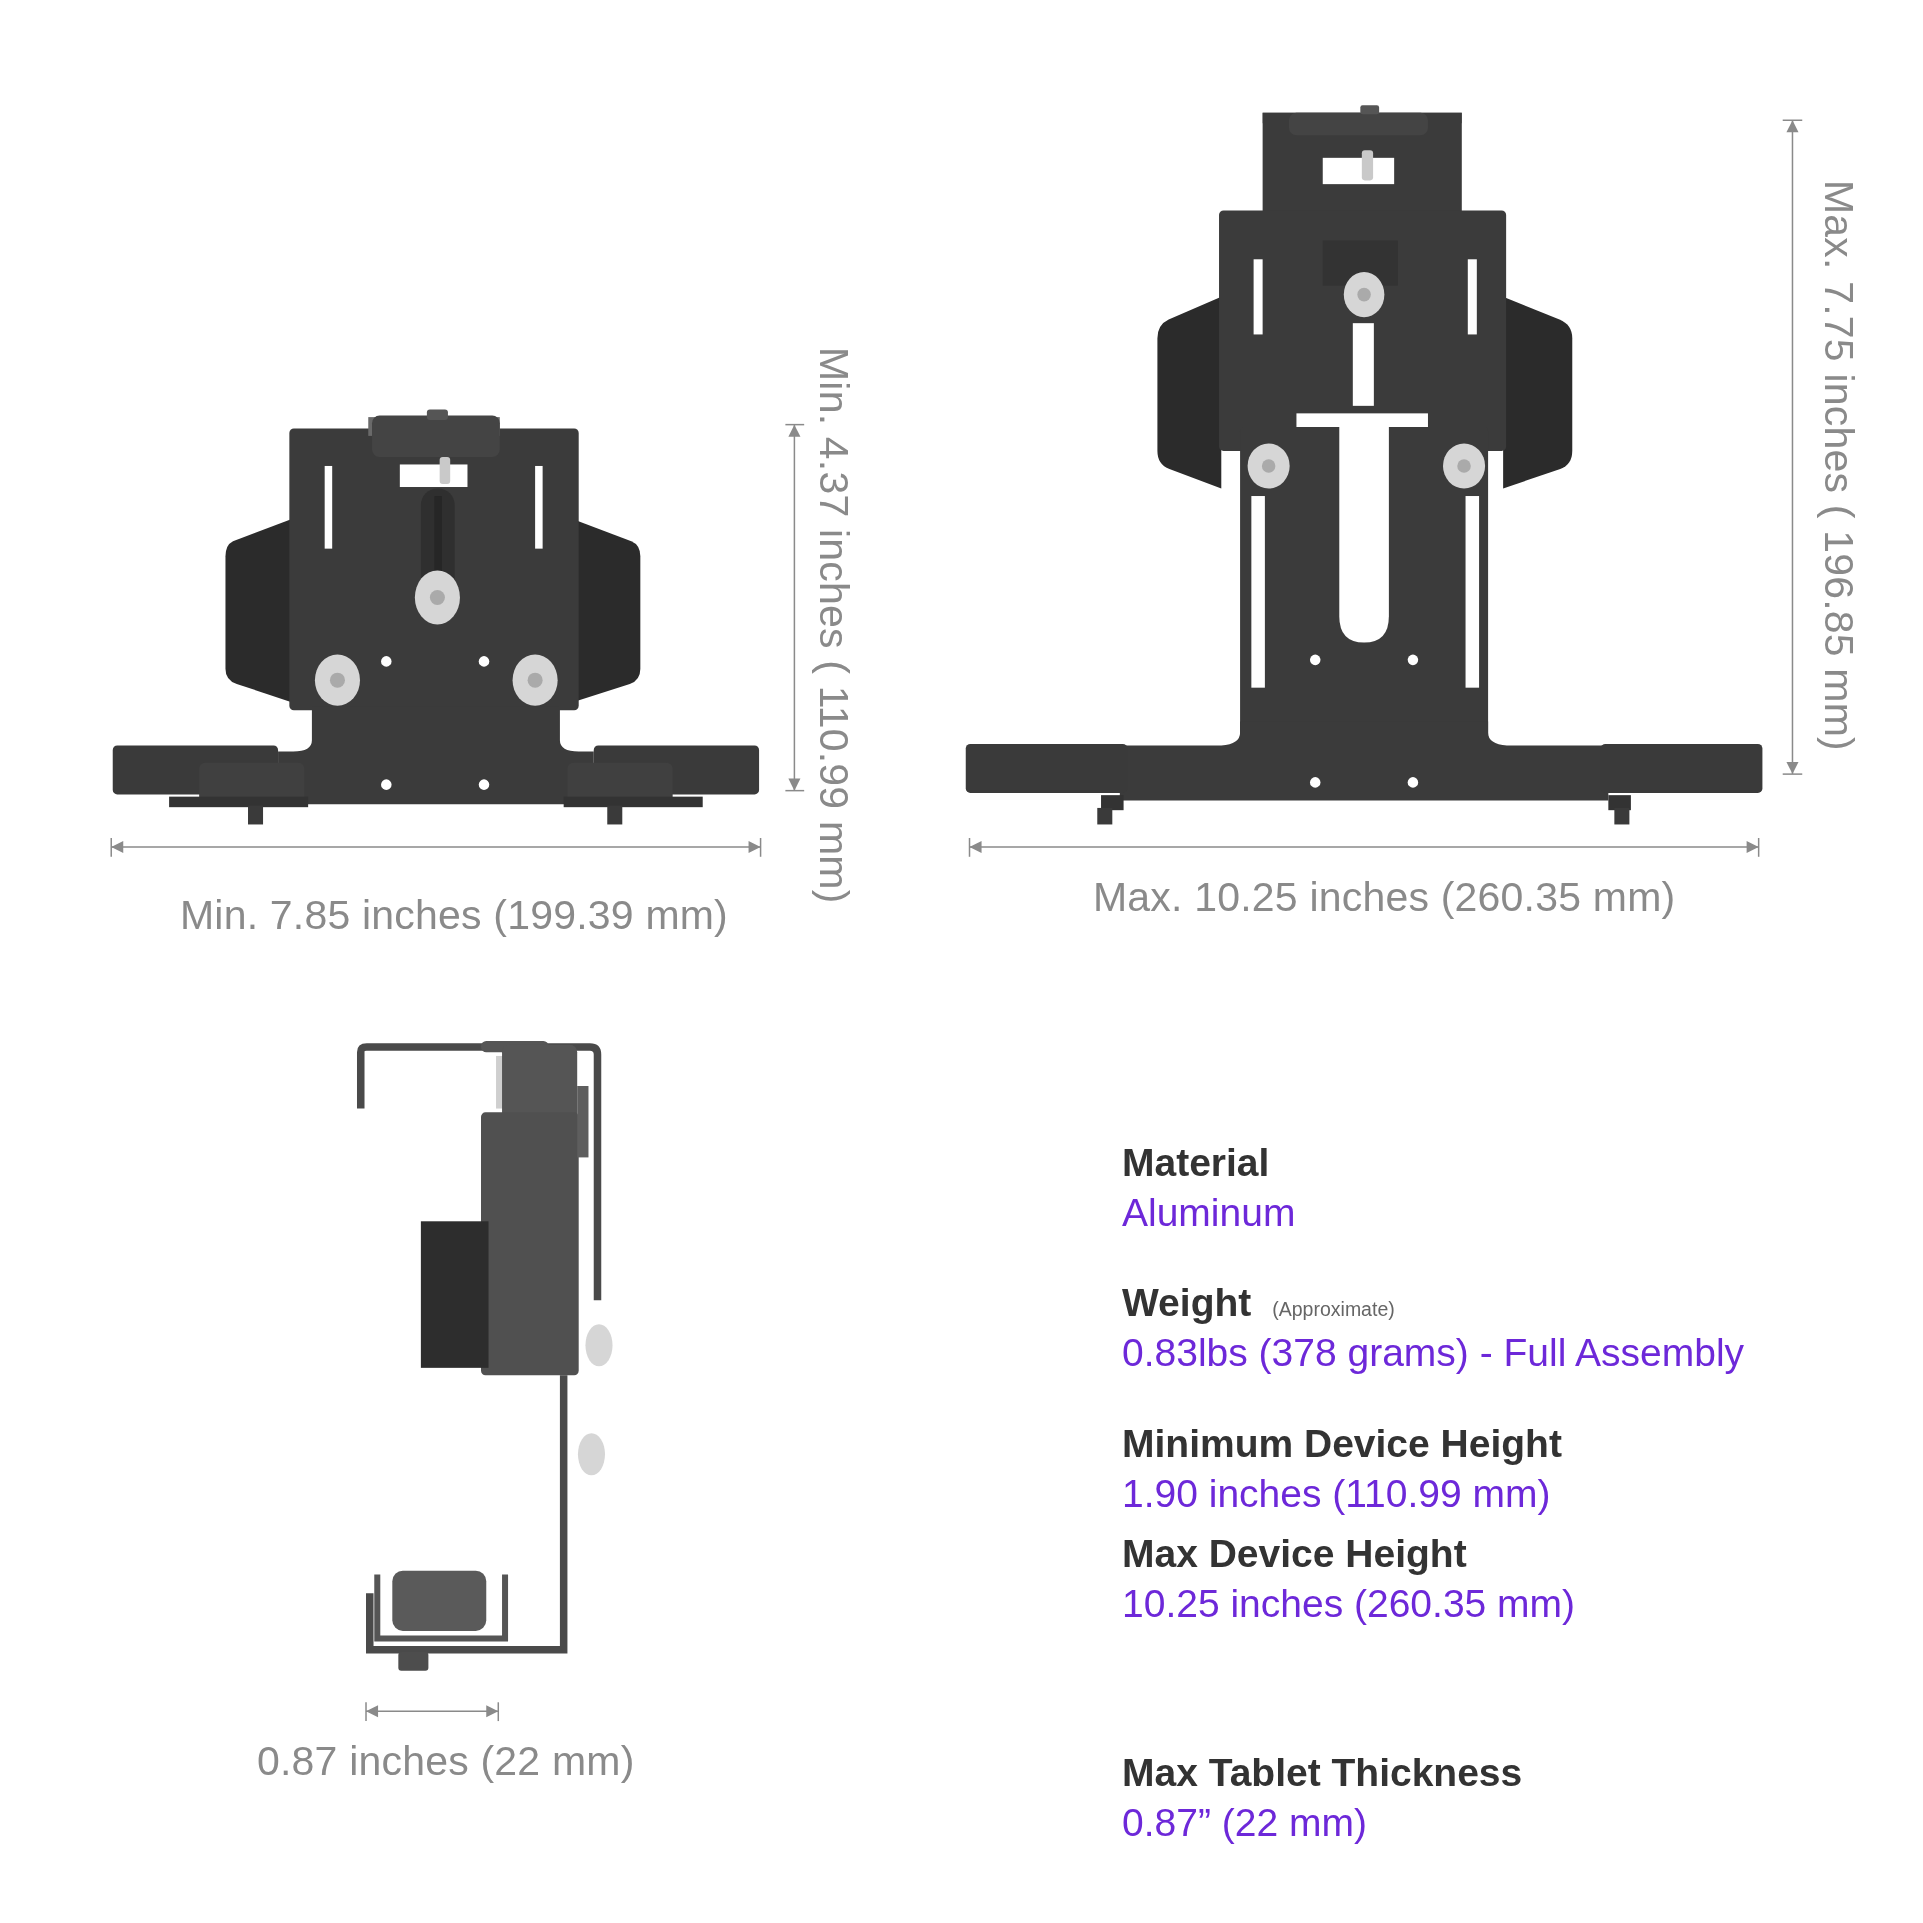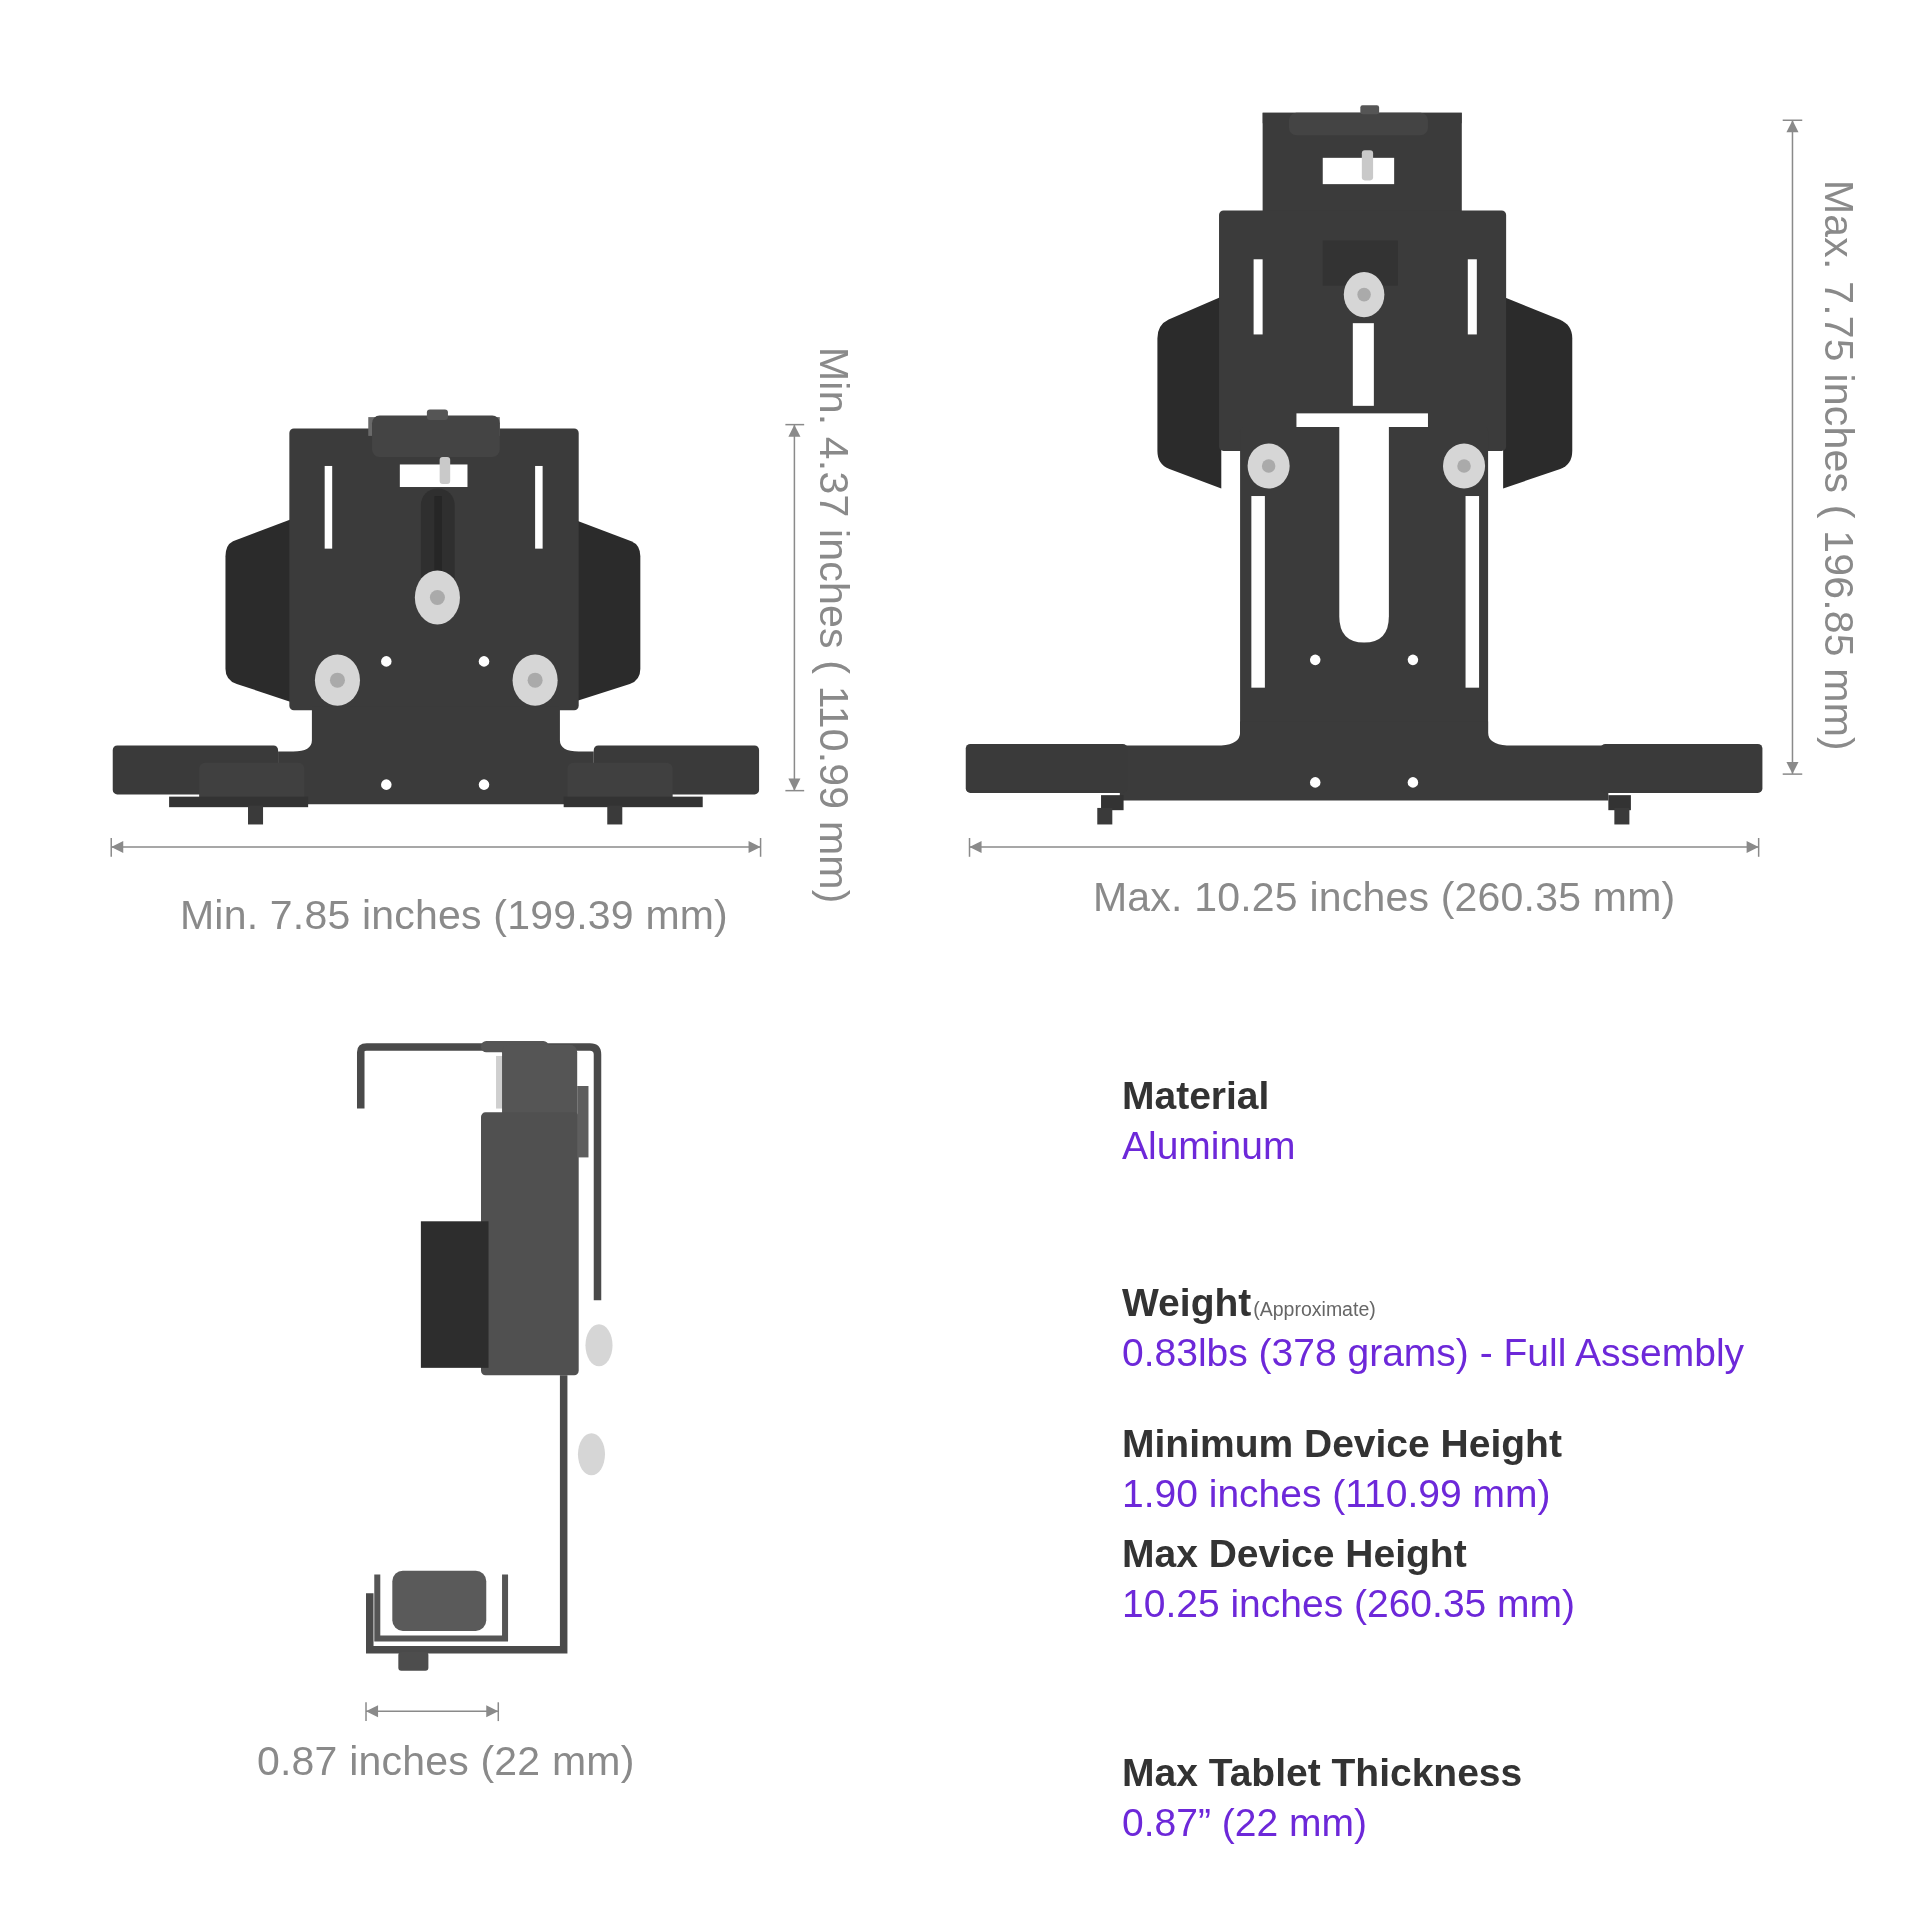--- a/index.html
+++ b/index.html
@@ -5,21 +5,21 @@
   html, body { margin: 0; padding: 0; background: #ffffff; }
   body { width: 1924px; height: 1924px; position: relative; overflow: hidden;
          font-family: "Liberation Sans", sans-serif; }
   .dim-label { position: absolute; color: #8a8a8a; font-size: 38px; font-weight: 300;
                white-space: nowrap; letter-spacing: 0.2px; font-family: "DejaVu Sans", sans-serif; }
   .dim-label.thin { font-family: "Liberation Sans", sans-serif; font-size: 41px; }
   .vertical { transform-origin: 0 0; transform: rotate(90deg); }
   .spec { position: absolute; left: 1122px; }
   .spec-title { color: #333333; font-size: 39px; font-weight: bold; white-space: nowrap;
                 font-family: "Liberation Sans", sans-serif; }
-  .spec-note { color: #666666; font-size: 19.5px; font-weight: normal; margin-left: 2px; }
+  .spec-note { color: #666666; font-size: 19.5px; font-weight: normal; margin-left: 21px; }
   .spec-value { color: #6d28d9; font-size: 39px; white-space: nowrap; margin-top: 6px;
                 font-family: "Liberation Sans", sans-serif; }
   svg { position: absolute; overflow: visible; }
 </style>
 </head>
 <body>
 
 <svg width="1924" height="1924" style="left:0;top:0" viewBox="0 0 2560 2560">
 
   <path d="M390 690 L310 720 Q300 725 300 740 L300 890 Q300 905 315 910 L390 935 Z" fill="#2b2b2b"></path>
@@ -164,21 +164,21 @@
 
 <svg width="1924" height="1924" style="left:0;top:0" viewBox="0 0 2560 2560">
   <line x1="487" y1="2277" x2="663" y2="2277" stroke="#8a8a8a" stroke-width="2"></line>
   <line x1="487" y1="2265" x2="487" y2="2290" stroke="#8a8a8a" stroke-width="2"></line>
   <line x1="663" y1="2265" x2="663" y2="2290" stroke="#8a8a8a" stroke-width="2"></line>
   <polygon points="487,2277 503,2269 503,2285" fill="#8a8a8a"></polygon>
   <polygon points="663,2277 647,2269 647,2285" fill="#8a8a8a"></polygon>
 </svg>
 <div class="dim-label thin" style="left:257px;top:1738px;">0.87 inches (22 mm)</div>
 
-<div class="spec" style="top:1074px;">
+<div class="spec" style="top:1141px;">
   <div class="spec-title"><span>Material</span></div>
   <div class="spec-value">Aluminum</div>
 </div>
 
 <div class="spec" style="top:1281px;">
   <div class="spec-title"><span>Weight</span><span class="spec-note">(Approximate)</span></div>
   <div class="spec-value">0.83lbs (378 grams) - Full Assembly</div>
 </div>
 
 <div class="spec" style="top:1422px;">

